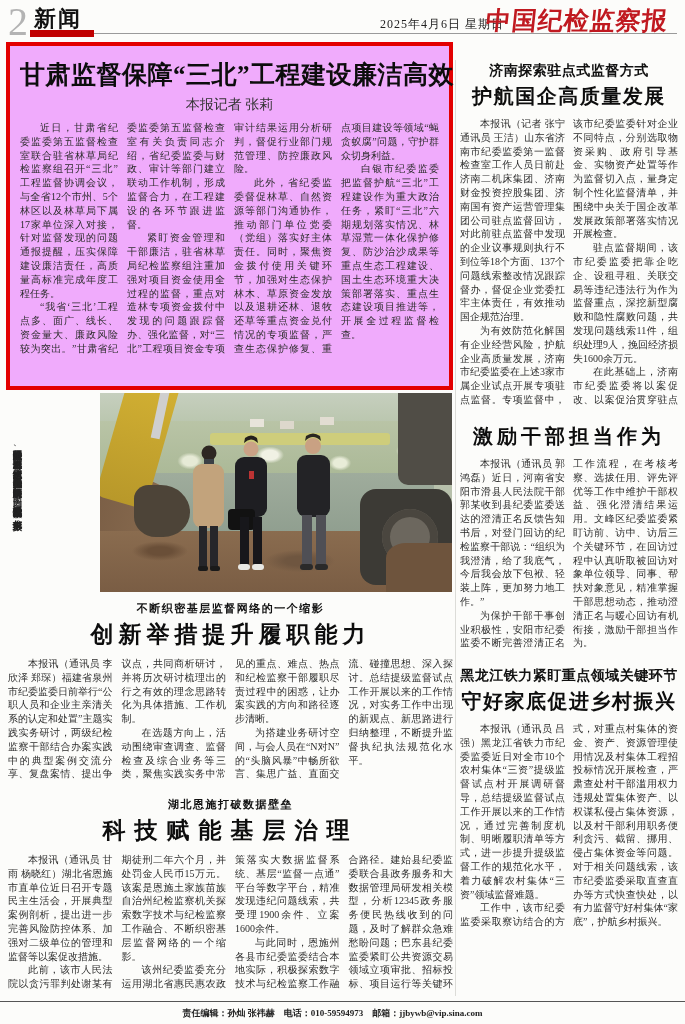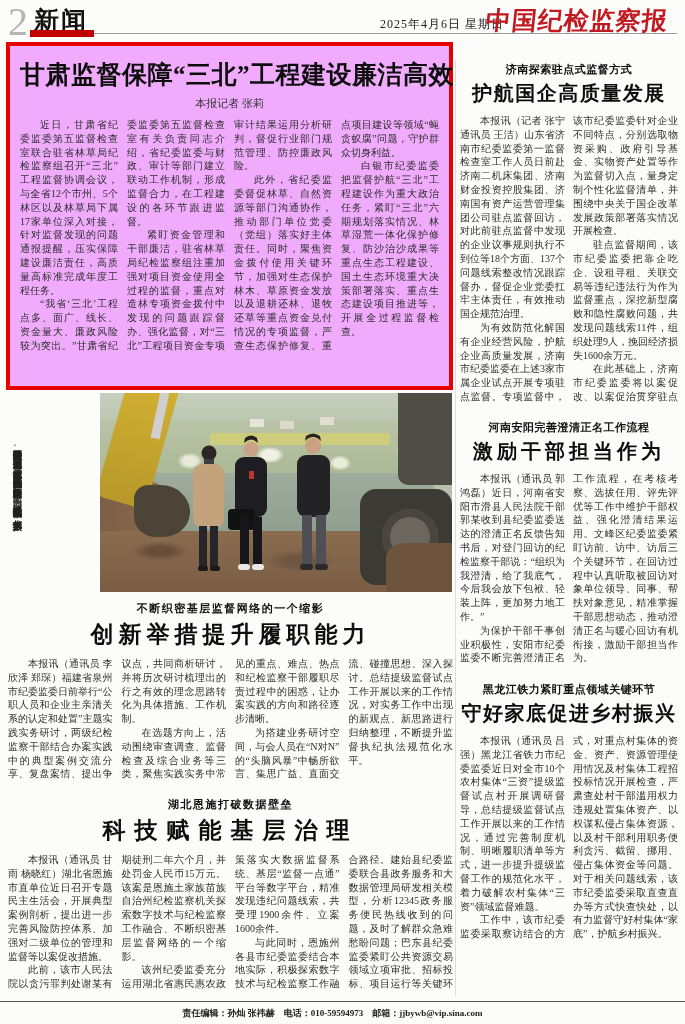--- a/index.html
+++ b/index.html
@@ -1,30 +1,30 @@
 <!DOCTYPE html>
 <html lang="zh"><head>
 <meta charset="utf-8">
 <style>
   html,body{margin:0;padding:0;background:#e8e8e8;}
   .page{position:relative;width:685px;height:1024px;margin:0 auto;background:#fcfcfa;
         font-family:"Liberation Serif","DejaVu Serif",serif;color:#222;overflow:hidden;}
   
   .pagenum{position:absolute;left:8px;top:2px;font-size:40px;color:#b3b3b3;font-weight:400;line-height:1;}
-  .section-title{position:absolute;left:34px;top:4px;font-size:25px;font-weight:700;letter-spacing:2px;color:#111;}
+  .section-title{position:absolute;left:34px;top:4px;font-size:22px;font-weight:700;letter-spacing:2px;color:#111;}
   .header-rule{position:absolute;left:30px;top:33px;width:647px;height:1px;background:#9a9a9a;}
   .header-redbar{position:absolute;left:30px;top:30px;width:64px;height:7px;background:#c00000;}
   .issue-date{position:absolute;left:380px;top:16px;font-size:12px;font-weight:400;color:#222;letter-spacing:1px;}
   .masthead{position:absolute;left:486px;top:4px;font-size:25px;font-weight:900;color:#c01920;
             transform:skewX(-6deg);letter-spacing:1px;white-space:nowrap;}
   
   .lead-box{position:absolute;left:6px;top:42px;width:447px;height:348px;border:4px solid #e30000;
             box-sizing:border-box;padding:8px 10px 6px;background:#f0abfc;}
   .lead-headline{font-size:25px;font-weight:900;text-align:center;letter-spacing:0.5px;margin:4px 0 2px;color:#0d0d0d;white-space:nowrap;}
-  .lead-byline{text-align:center;font-size:11px;color:#333;margin:5px 0 7px;}
+  .lead-byline{text-align:center;font-size:14px;color:#333;margin:5px 0 7px;}
   .colbody{column-gap:9px;font-size:10px;line-height:1.38;text-align:justify;color:#2c2c2c;overflow:hidden;}
   .colbody p{margin:0;text-indent:2em;}
   .lead-body{column-count:4;height:238px;}
   
   .photo-caption{position:absolute;left:8px;top:443px;width:90px;height:160px;
                  writing-mode:vertical-lr;font-size:9.5px;line-height:1.85;color:#222;text-align:justify;overflow:hidden;}
   .photo-credit{font-weight:700;}
   .photo{position:absolute;left:100px;top:393px;width:352px;height:199px;overflow:hidden;background:#b7c0ab;}
   .ph{position:absolute;}
   .ph-sky{left:0;top:0;width:352px;height:60px;background:linear-gradient(#c6cfbe,#aebd9f);}
@@ -61,21 +61,21 @@
   .kicker{text-align:center;font-size:11px;font-weight:700;letter-spacing:1.5px;color:#111;margin:0;}
   .mid-headline{text-align:center;font-size:23px;font-weight:900;letter-spacing:5px;color:#0d0d0d;margin:3px 0 7px;white-space:nowrap;}
   .mid2 .mid-headline{letter-spacing:9px;}
   .mid-body{column-count:4;height:134px;}
   .mid2 .mid-body{height:146px;}
   
   .rail{position:absolute;left:460px;top:62px;width:218px;}
   .rail-divider{position:absolute;left:455px;top:60px;width:1px;height:936px;background:#dcdcd8;}
   .rail-article{margin-bottom:14px;}
   .rail-headline{text-align:center;font-size:20px;font-weight:700;letter-spacing:1.5px;color:#0d0d0d;margin:3px 0 7px;white-space:nowrap;}
-  .rail-kicker{font-size:11px;letter-spacing:0.5px;}
+  .rail-kicker{font-size:14px;letter-spacing:0.5px;}
   .rail-body{column-count:2;column-gap:8px;}
   .rb1{height:292px;} .rb2{height:196px;} .rb3{height:228px;}
   .rail2-headline{letter-spacing:4px;}
   
   .footer-rule{position:absolute;left:0;top:1001px;width:685px;height:1px;background:#555;}
   .footer-text{position:absolute;left:0;top:1007px;width:665px;text-align:center;font-size:9px;font-weight:700;color:#222;}
 </style>
 </head>
 <body>
 
@@ -184,21 +184,20 @@
       <p class="kicker rail-kicker">济南探索驻点式监督方式</p>
       <div class="rail-headline">护航国企高质量发展</div>
       <div class="colbody rail-body rb1">
           <p>本报讯（记者 张宁 通讯员 王洁）山东省济南市纪委监委第一监督检查室工作人员日前赴济南二机床集团、济南财金投资控股集团、济南国有资产运营管理集团公司驻点监督回访，对此前驻点监督中发现的企业议事规则执行不到位等18个方面、137个问题线索整改情况跟踪督办，督促企业党委扛牢主体责任，有效推动国企规范治理。</p>
           <p>为有效防范化解国有企业经营风险，护航企业高质量发展，济南市纪委监委在上述3家市属企业试点开展专项驻点监督。专项监督中，该市纪委监委针对企业不同特点，分别选取物资采购、政府引导基金、实物资产处置等作为监督切入点，量身定制个性化监督清单，并围绕中央关于国企改革发展政策部署落实情况开展检查。</p>
           <p>驻点监督期间，该市纪委监委把靠企吃企、设租寻租、关联交易等违纪违法行为作为监督重点，深挖新型腐败和隐性腐败问题，共发现问题线索11件，组织处理9人，挽回经济损失1600余万元。</p>
           <p>在此基础上，济南市纪委监委将以案促改、以案促治贯穿驻点监督全过程，针对检查发现的薄弱环节、制度漏洞和工作梗阻，注重在源头治理、效能提升、机制优化上下功夫，扎实推进廉洁国企建设，推动企业加强内控体系和合规管理体系建设，营造崇廉尚洁的良好风尚，不断提升治理水平。</p>
         </div>
     </div>
     <div class="rail-article">
-      <p class="kicker rail-kicker">河南安阳完善澄清正名工作流程</p>
       <div class="rail-headline rail2-headline">激励干部担当作为</div>
       <div class="colbody rail-body rb2">
           <p>本报讯（通讯员 郭鸿磊）近日，河南省安阳市滑县人民法院干部郭某收到县纪委监委送达的澄清正名反馈告知书后，对登门回访的纪检监察干部说：“组织为我澄清，给了我底气，今后我会放下包袱、轻装上阵，更加努力地工作。”</p>
           <p>为保护干部干事创业积极性，安阳市纪委监委不断完善澄清正名工作流程，在考核考察、选拔任用、评先评优等工作中维护干部权益、强化澄清结果运用。文峰区纪委监委紧盯访前、访中、访后三个关键环节，在回访过程中认真听取被回访对象单位领导、同事、帮扶对象意见，精准掌握干部思想动态，推动澄清正名与暖心回访有机衔接，激励干部担当作为。</p>
         </div>
     </div>
     <div class="rail-article">
       <p class="kicker rail-kicker">黑龙江铁力紧盯重点领域关键环节</p>
       <div class="rail-headline">守好家底促进乡村振兴</div>
       <div class="colbody rail-body rb3">

